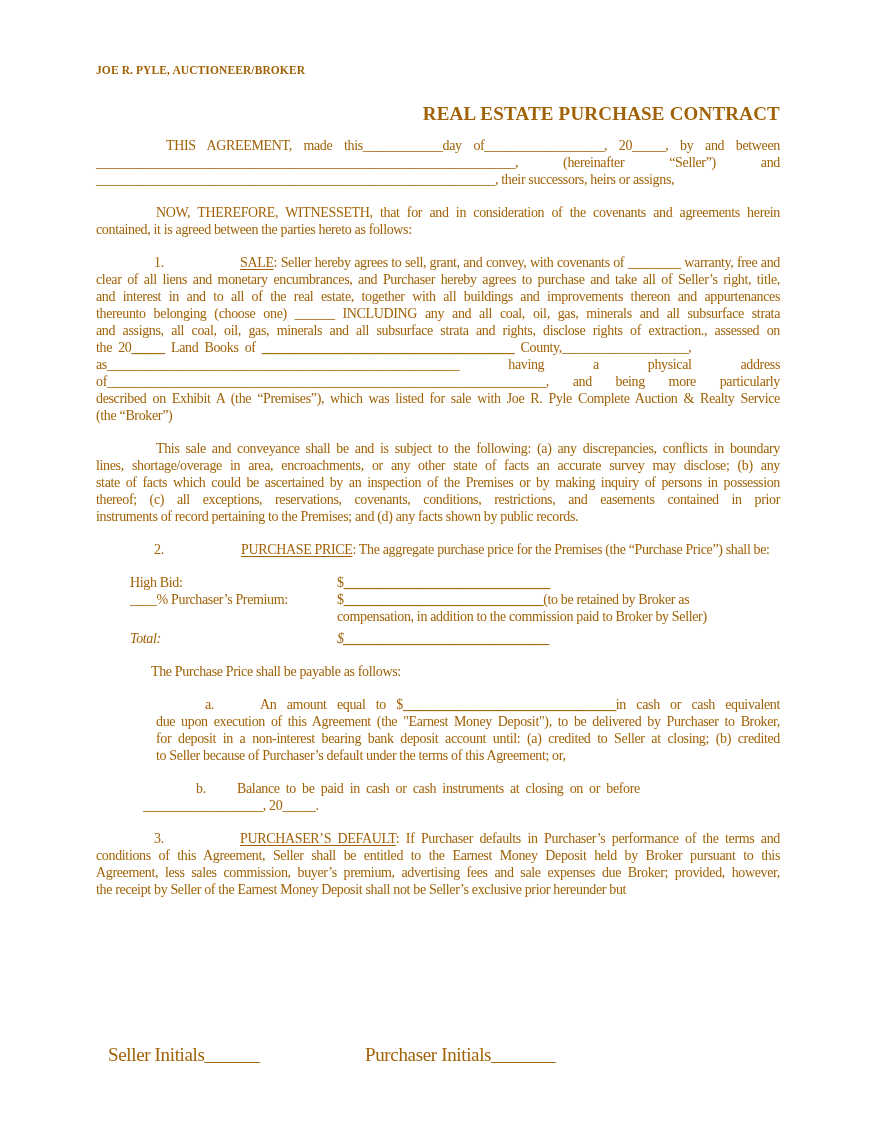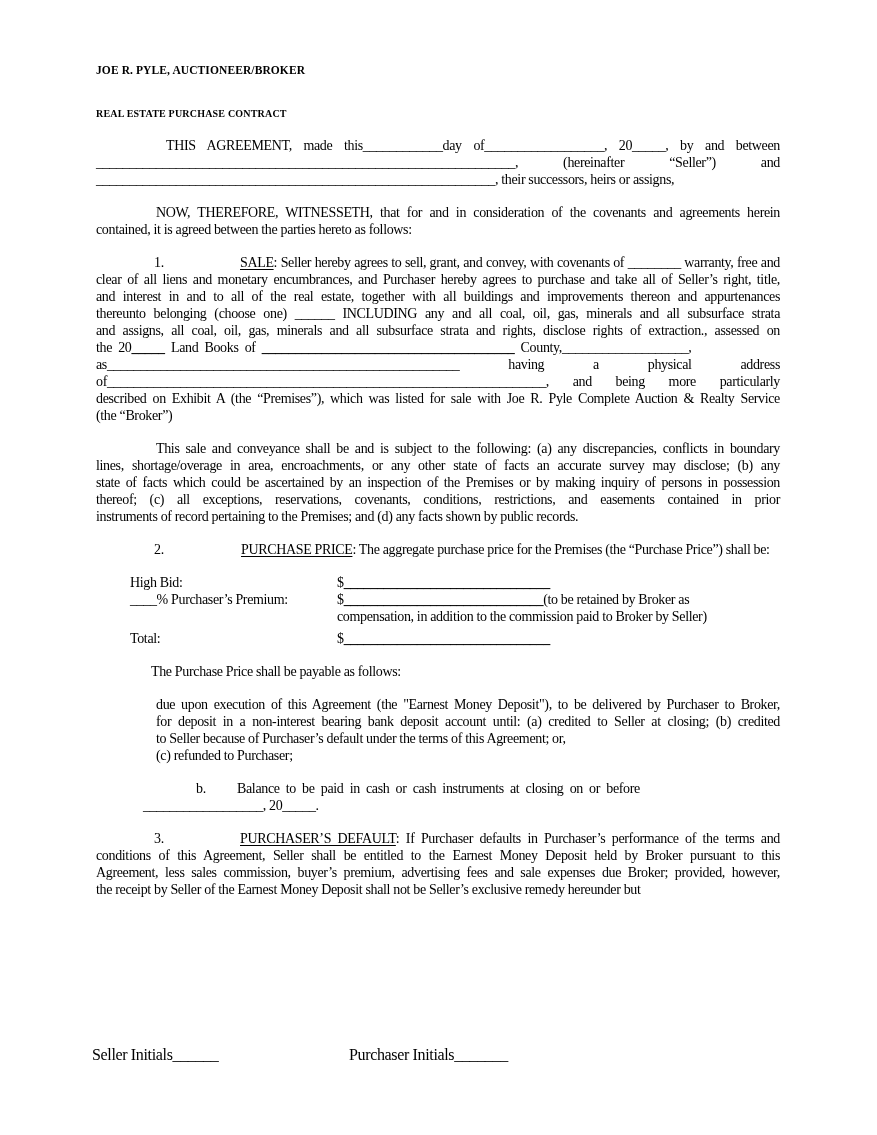--- a/index.html
+++ b/index.html
@@ -2,47 +2,47 @@
 <html><head>
 <meta charset="utf-8">
 <style>
   * { box-sizing: border-box; }
   html, body { margin: 0; padding: 0; background: #ffffff; }
   .page {
     position: relative;
     width: 877px;
     height: 1135px;
     background: #ffffff;
-    color: #000000;
+    color: #a16207;
     font-family: "Liberation Serif", serif;
     font-size: 14px;
     line-height: 17px;
     letter-spacing: -0.35px;
     overflow: hidden;
   }
   .content { position: absolute; left: 96px; top: 63px; width: 684px; }
   .broker  { font-weight: bold; font-size: 11.5px; line-height: 14px; letter-spacing: 0.1px; }
-  .title   { font-weight: bold; font-size: 10px; line-height: 18px; text-align: left; margin-top: 28px; letter-spacing: 0.2px; }
+  .title   { font-weight: bold; font-size: 19px; line-height: 18px; text-align: right; margin-top: 28px; letter-spacing: 0.2px; }
   .para { margin-top: 16px; }
   .mt25 { margin-top: 14px; }
   .line { display: block; min-height: 17px; }
   .j { text-align: justify; text-align-last: justify; }
   .sp  { display: inline-block; }
   .num { display: inline-block; }
   .u { text-decoration: underline; text-underline-offset: 2px; margin-left: 36px; }
   .b { font-weight: bold; }
   .ws3 { word-spacing: 3px; }
   .indent55 { margin-left: 55px; }
   .prow { display: flex; margin-left: 34px; }
   .plabel { width: 207px; flex-shrink: 0; }
   .pvalue { flex: 1; }
-  .total-row { margin-top: 5px; }
+  .total-row { margin-top: 5px; font-style: italic; }
   .clause-a { margin-left: 60px; }
   .clause-b { margin-left: 47px; }
-  .footer { position: absolute; left: 92px; top: 1046px; width: 684px; font-size: 16px; }
+  .footer { position: absolute; left: 108px; top: 1046px; width: 684px; font-size: 19px; }
   .footer .p2 { position: absolute; left: 257px; top: 0; }
 </style>
 </head>
 <body>
 
 <div class="page">
   <div class="content">
 
     <div class="broker">JOE R. PYLE, AUCTIONEER/BROKER</div>
 
@@ -100,36 +100,36 @@
         <div class="plabel">Total:</div>
         <div class="pvalue"><span>$</span><span class="b">_______________________________</span></div>
       </div>
     </div>
 
     <div class="para">
       <div class="line indent55">The Purchase Price shall be payable as follows:</div>
     </div>
 
     <div class="para clause-a">
+      <div class="line j"><span class="sp" style="width:49px"></span><span class="num" style="width:55px">a.</span><span>An amount equal to $</span><span class="b">________________________________</span><span>in cash or cash equivalent</span></div>
       <div class="line j">due upon execution of this Agreement (the "Earnest Money Deposit"), to be delivered by Purchaser to Broker,</div>
       <div class="line j">for deposit in a non-interest bearing bank deposit account until: (a) credited to Seller at closing; (b) credited</div>
       <div class="line">to Seller because of Purchaser’s default under the terms of this Agreement; or,</div>
-      <div class="line">(c) refunded to Purchaser;</div>
     </div>
 
     <div class="para clause-b">
       <div class="line ws3"><span class="sp" style="width:53px"></span><span class="num" style="width:41px">b.</span><span>Balance to be paid in cash or cash instruments at closing on or before</span></div>
       <div class="line">__________________, 20_____.</div>
     </div>
 
     <div class="para">
       <div class="line j"><span class="sp" style="width:58px"></span><span class="num" style="width:50px">3.</span><span class="u">PURCHASER’S DEFAULT</span><span>: If Purchaser defaults in Purchaser’s performance of the terms and</span></div>
       <div class="line j">conditions of this Agreement, Seller shall be entitled to the Earnest Money Deposit held by Broker pursuant to this</div>
       <div class="line j">Agreement, less sales commission, buyer’s premium, advertising fees and sale expenses due Broker; provided, however,</div>
-      <div class="line">the receipt by Seller of the Earnest Money Deposit shall not be Seller’s exclusive remedy hereunder but</div>
+      <div class="line">the receipt by Seller of the Earnest Money Deposit shall not be Seller’s exclusive prior hereunder but</div>
     </div>
 
   </div>
 
   <div class="footer">
     <span><span>Seller Initials</span><span>______</span></span>
     <span class="p2"><span>Purchaser Initials</span><span>_______</span></span>
   </div>
 </div>
 

